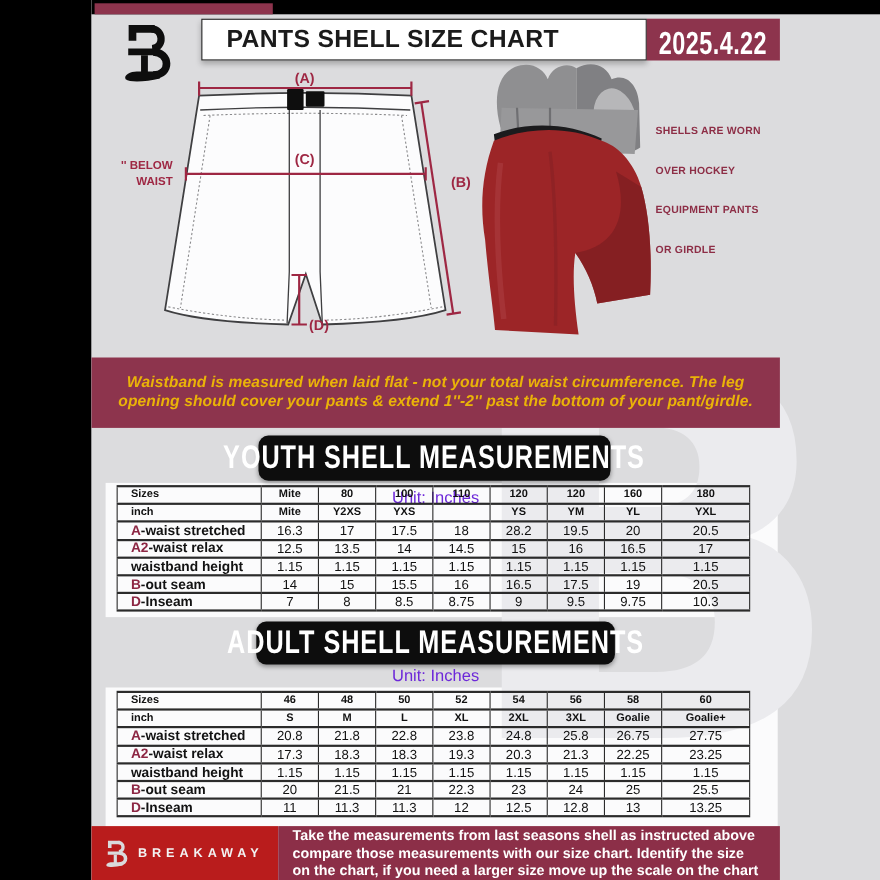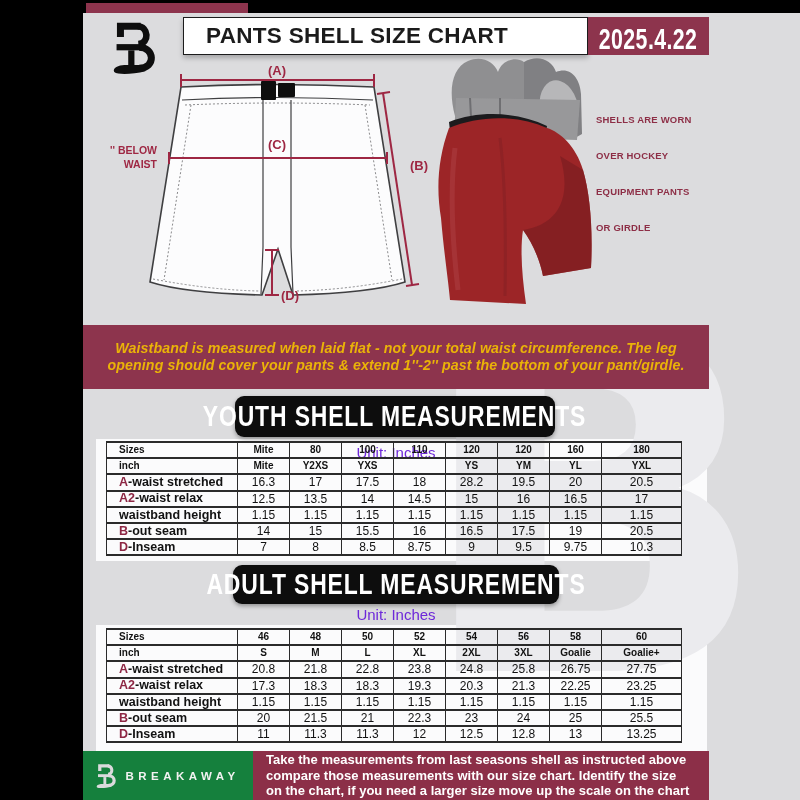--- a/index.html
+++ b/index.html
@@ -56,21 +56,21 @@
   .tbl-youth{left:23px;top:441px;}
   .tbl-adult{left:23px;top:628px;}
   table.meas{border-collapse:collapse;width:575px;table-layout:fixed;}
   table.meas td{border:1.5px solid #2b2b2b;border-top-width:2.2px;border-bottom-width:2.2px;
                 height:14.2px;padding:0;font-size:12px;color:#121212;text-align:center;line-height:1;}
   table.meas td.lbl{text-align:left;padding-left:12px;font-weight:700;font-size:12.5px;}
   table.meas tr.hdr td{font-weight:700;font-size:10px;}
   .pfx{color:#8d2744;font-weight:700;}
 
   .footer{position:absolute;left:0;top:751px;width:626px;height:49px;z-index:4;display:flex;}
-  .footer-black{width:170px;height:100%;background:#15803d;display:flex;align-items:center;
+  .footer-black{width:170px;height:100%;background:#b91c1c;display:flex;align-items:center;
                 justify-content:center;gap:7px;}
   .brand-text{color:#f2f2f2;font-size:11.5px;font-weight:700;letter-spacing:4.5px;}
   .footer-maroon{flex:1;height:100%;background:var(--maroon-dark);display:flex;flex-direction:column;
                  justify-content:center;padding-left:13px;}
   .footer-maroon span{display:block;color:#fff;font-size:13px;font-weight:600;line-height:15.5px;
                       white-space:nowrap;}
 </style>
 </head>
 <body>
 

